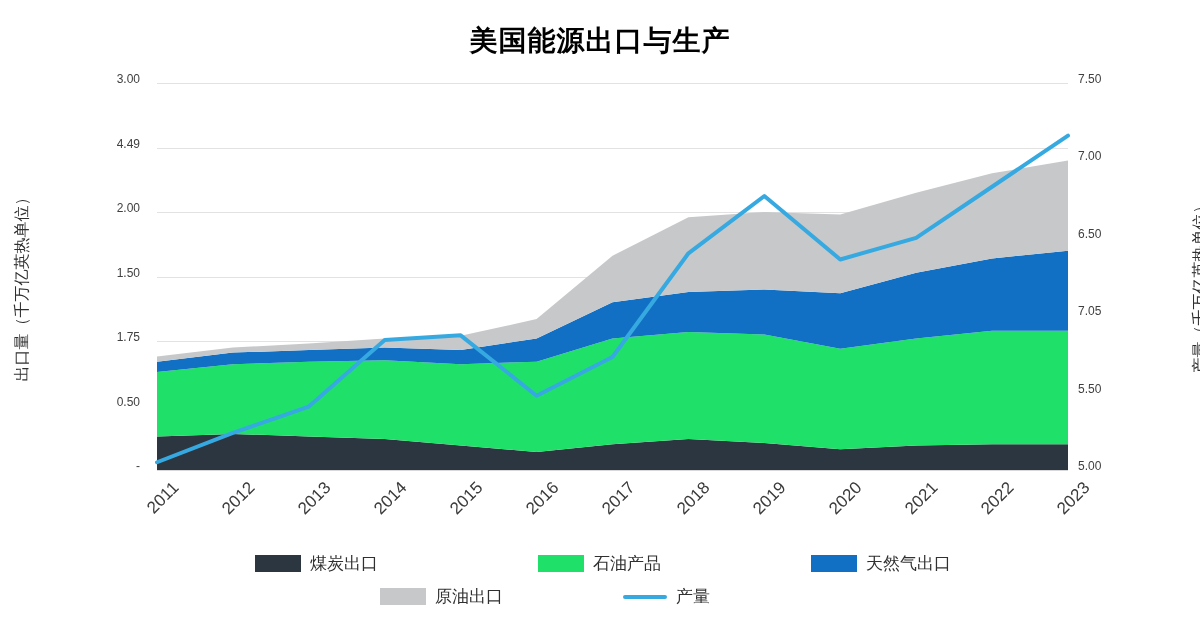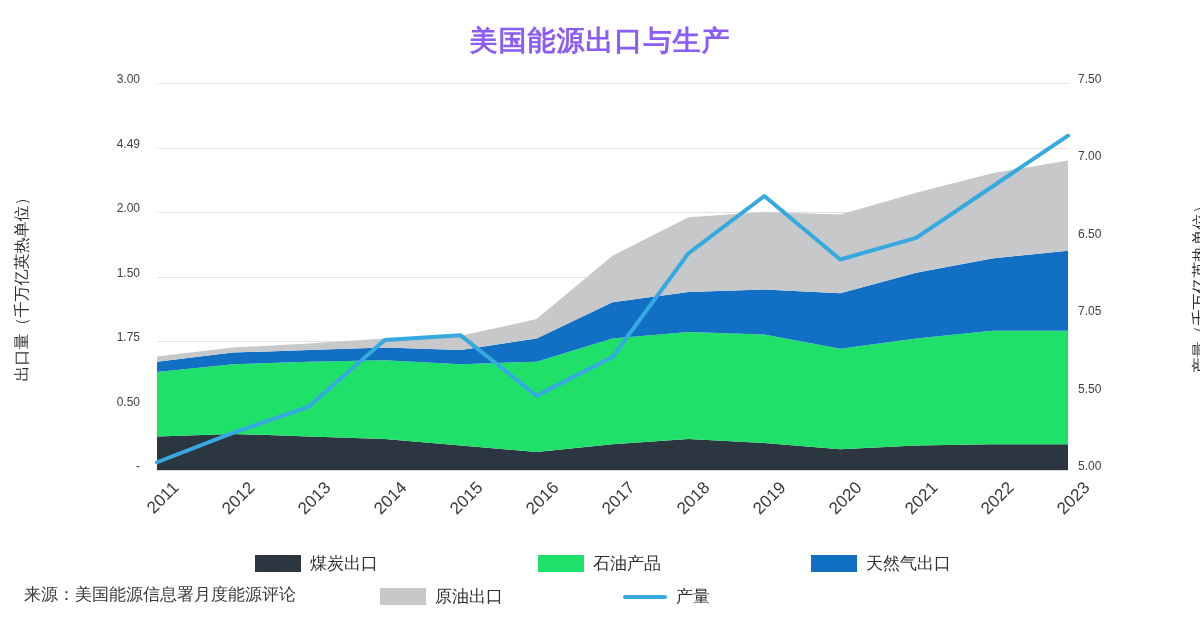--- a/index.html
+++ b/index.html
@@ -10,21 +10,21 @@
     font-family:"Liberation Sans","DejaVu Sans",sans-serif;
     color:#3a3a3a;
     overflow:hidden;
     position:relative;
   }
   #chart-root { position:absolute; inset:0; }
 
   .chart-title {
     position:absolute; left:0; top:22px; width:1200px;
     text-align:center;
-    font-size:28px; font-weight:700; color:#8b5cf6;
+    font-size:28px; font-weight:700; color:#000000;
     letter-spacing:1px;
   }
 
   
   .plot { position:absolute; left:157px; top:83px; width:911px; height:387px; }
   .plot svg { display:block; width:911px; height:387px; overflow:visible; }
 
   .gridlines { position:absolute; left:157px; top:83px; width:911px; height:387px; pointer-events:none; }
   .gridline { position:absolute; left:0; width:911px; height:1px; background:#e2e2e2; }
   .gridline.base { background:#d8d8d8; }
@@ -151,14 +151,13 @@
       <div class="legend-item" style="margin-right: 120px;">
         <span class="swatch" style="background: rgb(198, 200, 202);"></span>
         <span class="legend-label">原油出口</span>
       </div>
       <div class="legend-item" style="margin-right: 16px; justify-content: flex-end;">
         <span class="swatch line-swatch" style="background: rgb(54, 169, 225);"></span>
         <span class="legend-label">产量</span>
       </div>
     </div>
 
-  <div class="source">来源：美国能源信息署月度能源评论</div>
 </div>
 
 </body></html>

